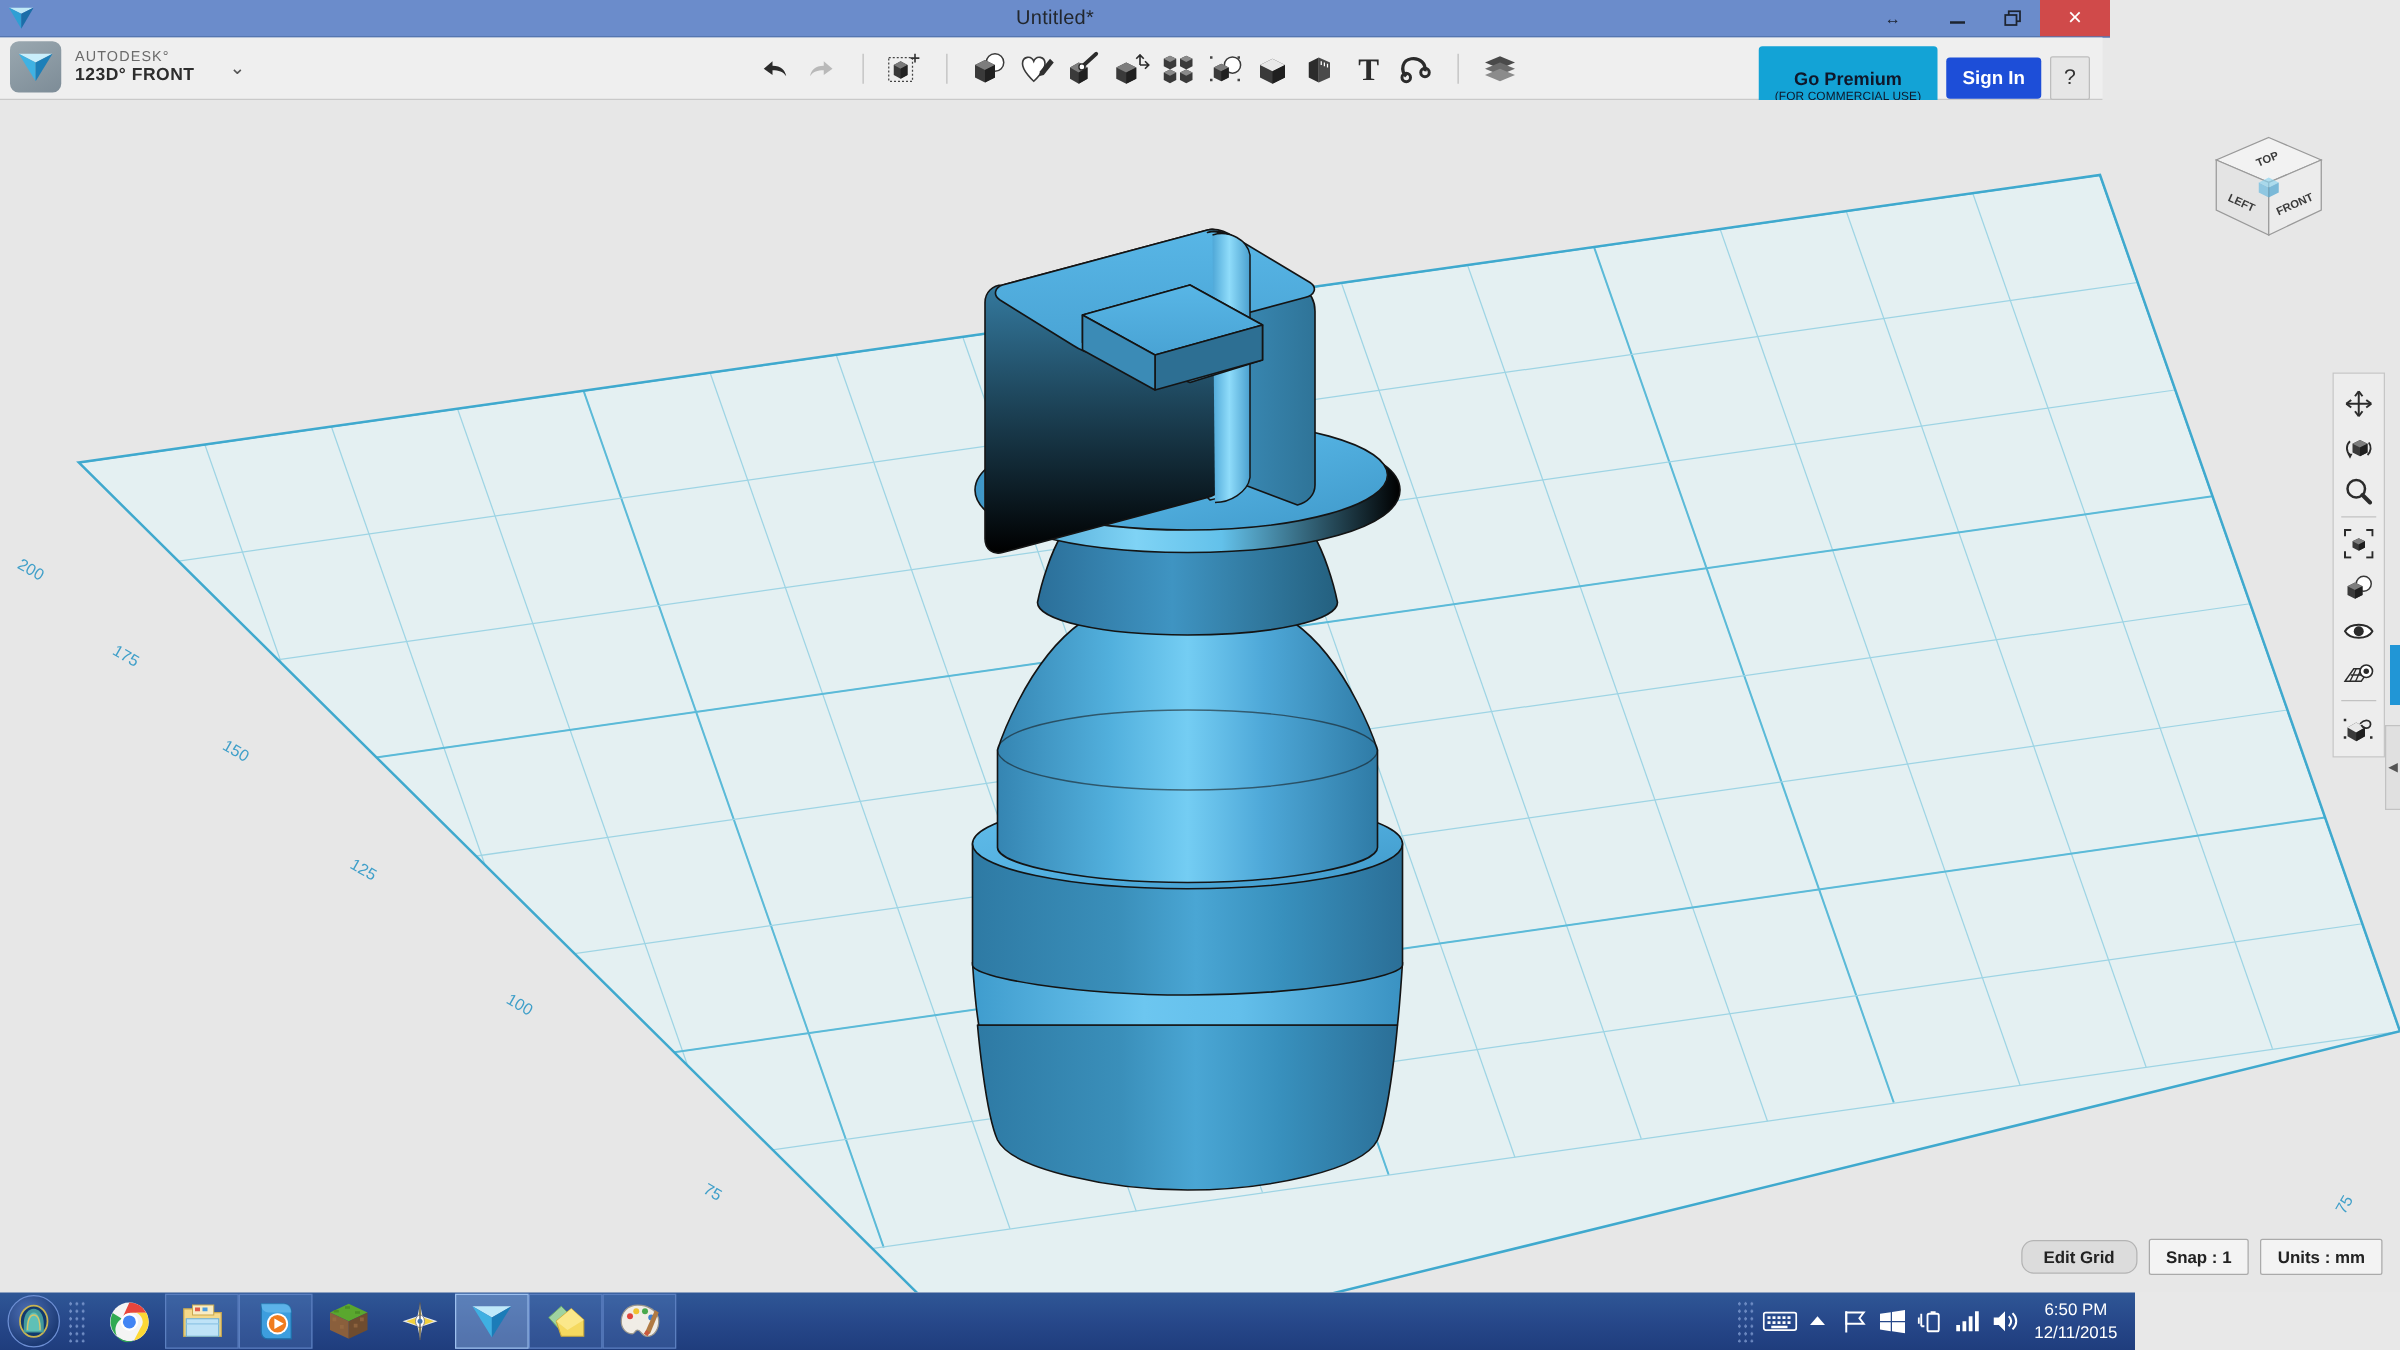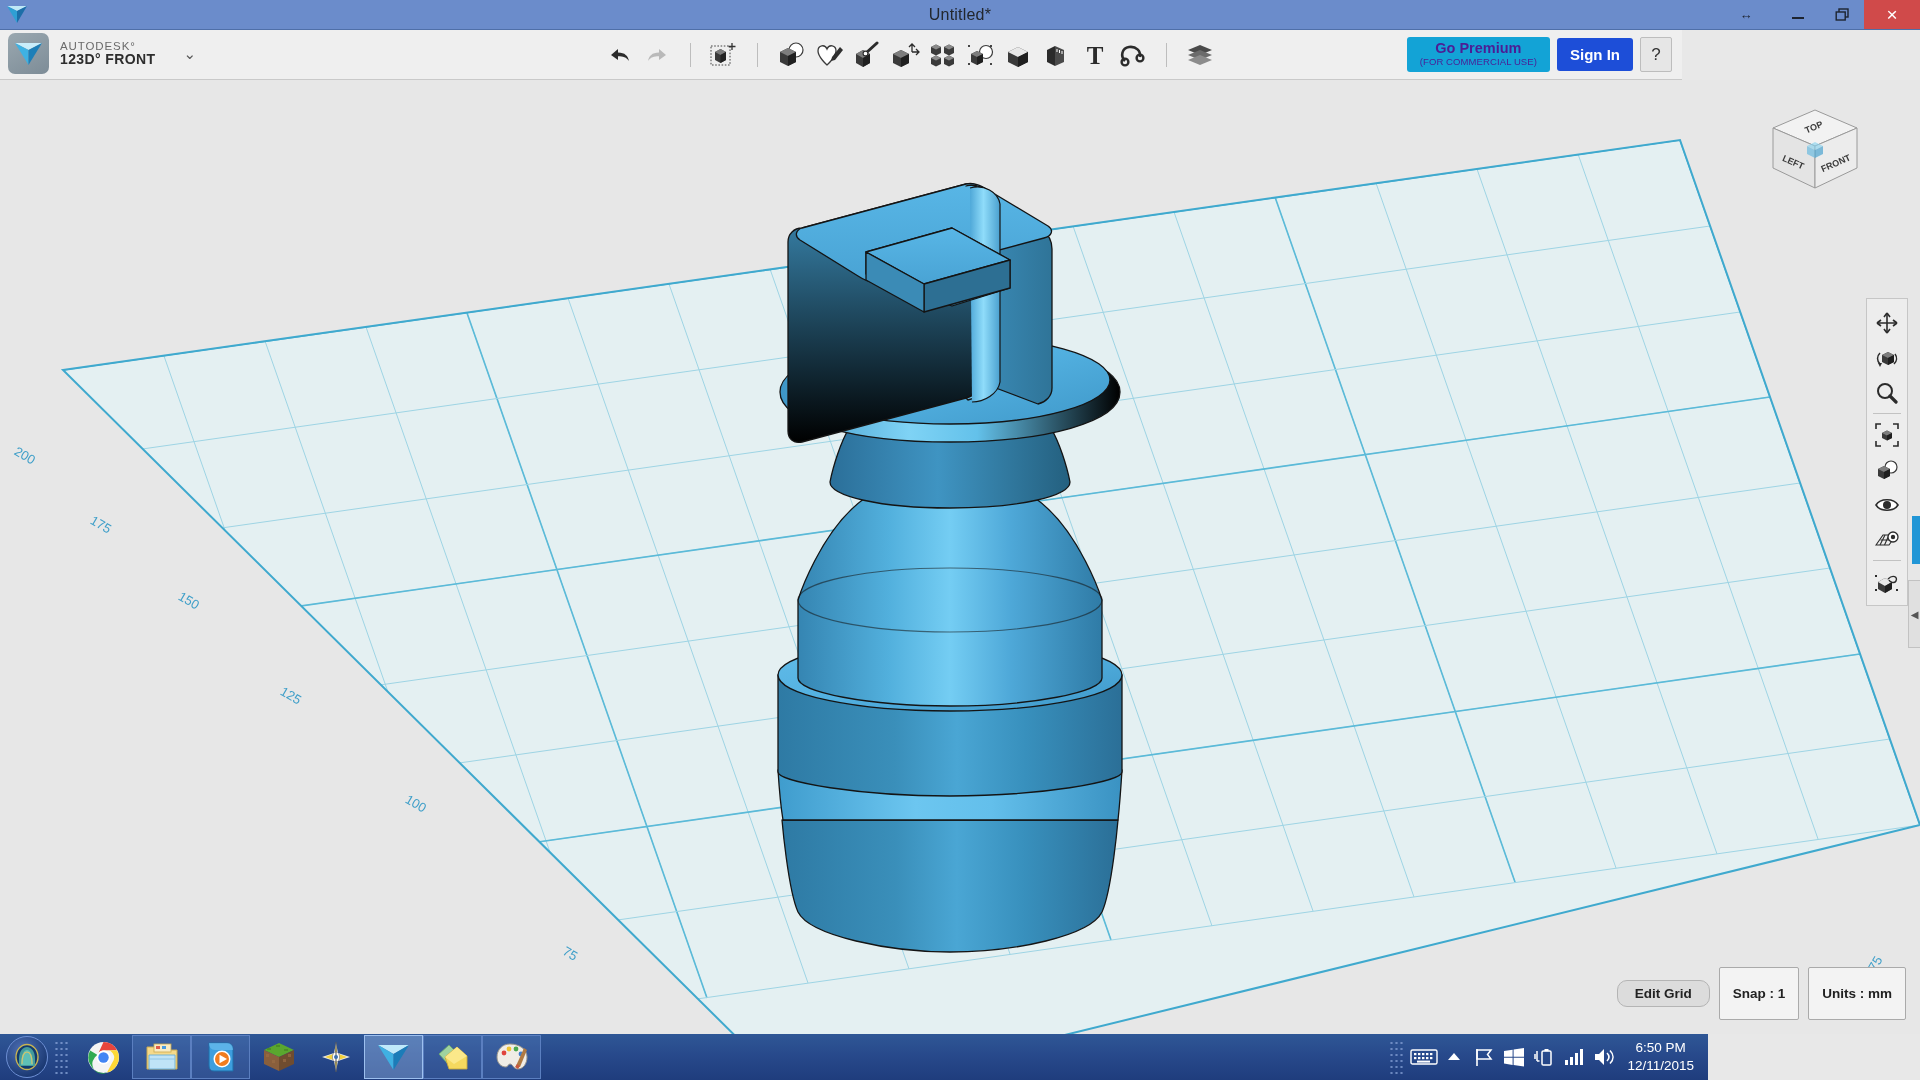--- a/index.html
+++ b/index.html
@@ -6,21 +6,21 @@
   body{
     width:1920px;height:1080px;overflow:hidden;
     font-family:"Liberation Sans", sans-serif;
     background:#e8e8e8;
     position:relative;
     -webkit-font-smoothing:antialiased;
   }
 
   
   #titlebar{
-    position:absolute;left:0;top:0;width:1920px;height:29px;
+    position:absolute;left:0;top:0;width:1688px;height:29px;
     background:#6b8ccb;
     border-bottom:1px solid #4f6fa8;
     display:flex;align-items:center;
   }
   #tb-appicon{width:34px;height:29px;display:flex;align-items:center;justify-content:center;}
   #tb-title{
     position:absolute;left:0;right:0;text-align:center;
     font-size:16px;color:#22272e;letter-spacing:.2px;
     line-height:29px;pointer-events:none;
   }
@@ -44,22 +44,22 @@
   #brand-l1{font-size:11.5px;color:#6a6a6a;letter-spacing:.9px;}
   #brand-l2{font-size:14px;color:#2d2d2d;font-weight:bold;letter-spacing:.4px;}
   #brand-caret{margin-left:28px;font-size:15px;color:#555;}
 
   #tools{position:absolute;left:600px;top:0;height:49px;display:flex;align-items:center;gap:0px;}
   .tool{width:38px;height:40px;display:flex;align-items:center;justify-content:center;cursor:default;}
   .sep{width:1px;height:24px;background:#bdbdbd;margin:0 14px;}
 
   #acct{position:absolute;right:10px;top:7px;display:flex;align-items:center;gap:7px;}
   #go-premium{
-    background:#13a3d6;color:#4c1d95;border-radius:3px;
-    padding:4px 13px 5px;text-align:center;line-height:1.08;
+    background:#13a3d6;color:#0f172a;border-radius:3px;
+    padding:20px 13px 5px;text-align:center;line-height:1.08;
   }
   #gp-l1{font-size:14.5px;font-weight:bold;}
   #gp-l2{font-size:9.5px;letter-spacing:.1px;}
   #signin{
     background:#1d4ed8;color:#fff;border-radius:3px;
     font-size:15px;font-weight:bold;padding:8px 13px;
   }
   #helpbtn{
     width:30px;height:33px;border:1px solid #bdbdbd;background:#e6e6e6;
     display:flex;align-items:center;justify-content:center;font-size:17px;color:#333;border-radius:2px;
@@ -101,21 +101,21 @@
   #rpip{position:absolute;right:0;top:436px;width:8px;height:48px;background:#2196d6;}
 
   
   #statusbar{position:absolute;right:14px;bottom:14px;display:flex;align-items:center;gap:9px;}
   #editgrid{
     background:#dcdcdc;border:1px solid #b4b4b4;border-radius:10px;
     font-size:13.5px;font-weight:bold;color:#222;padding:5px 17px;
   }
   .statbox{
     background:#f3f3f3;border:1px solid #aaa;border-radius:2px;
-    font-size:13.5px;font-weight:bold;color:#222;padding:18px 13px;
+    font-size:13.5px;font-weight:bold;color:#222;padding:6px 13px;
   }
 
   
   #taskbar{
     position:absolute;left:0;bottom:0;width:1708px;height:46px;
     background:linear-gradient(180deg,#2f5796 0%,#27488a 50%,#1f3d7d 100%);
     display:flex;align-items:center;
   }
   #startorb{
     margin-left:6px;width:40px;height:40px;border-radius:50%;

